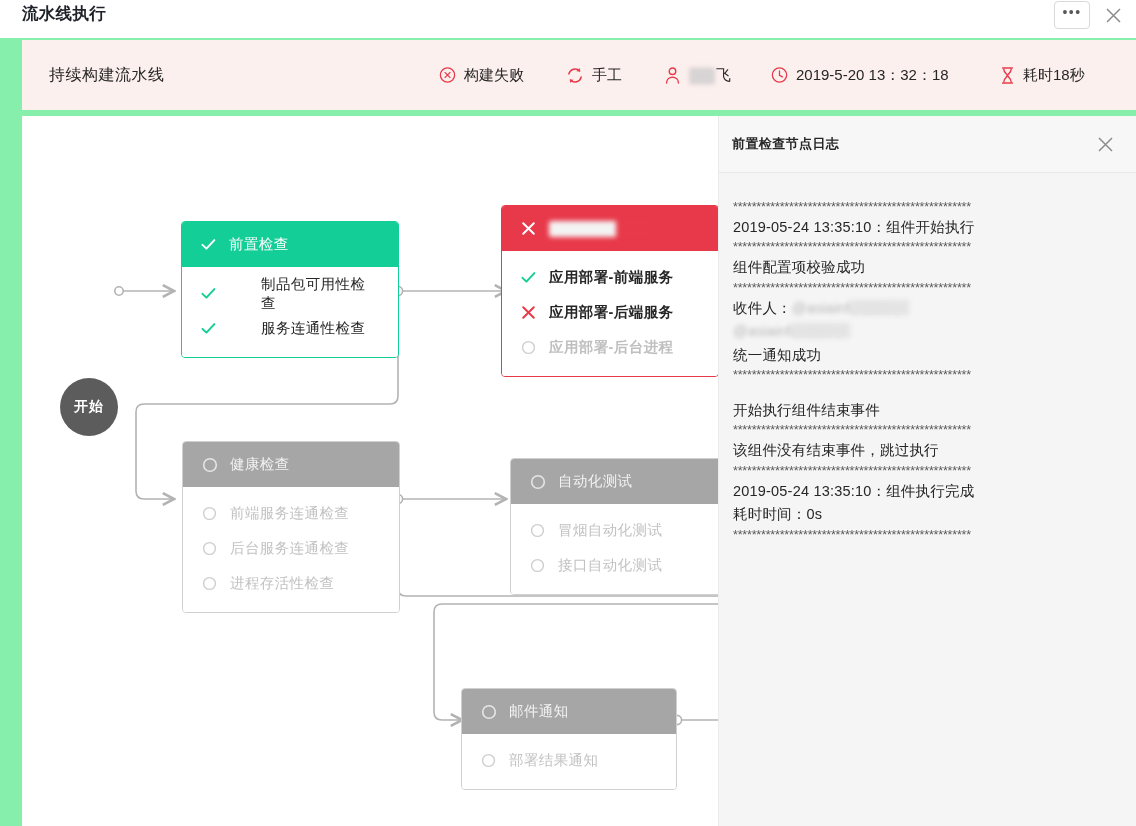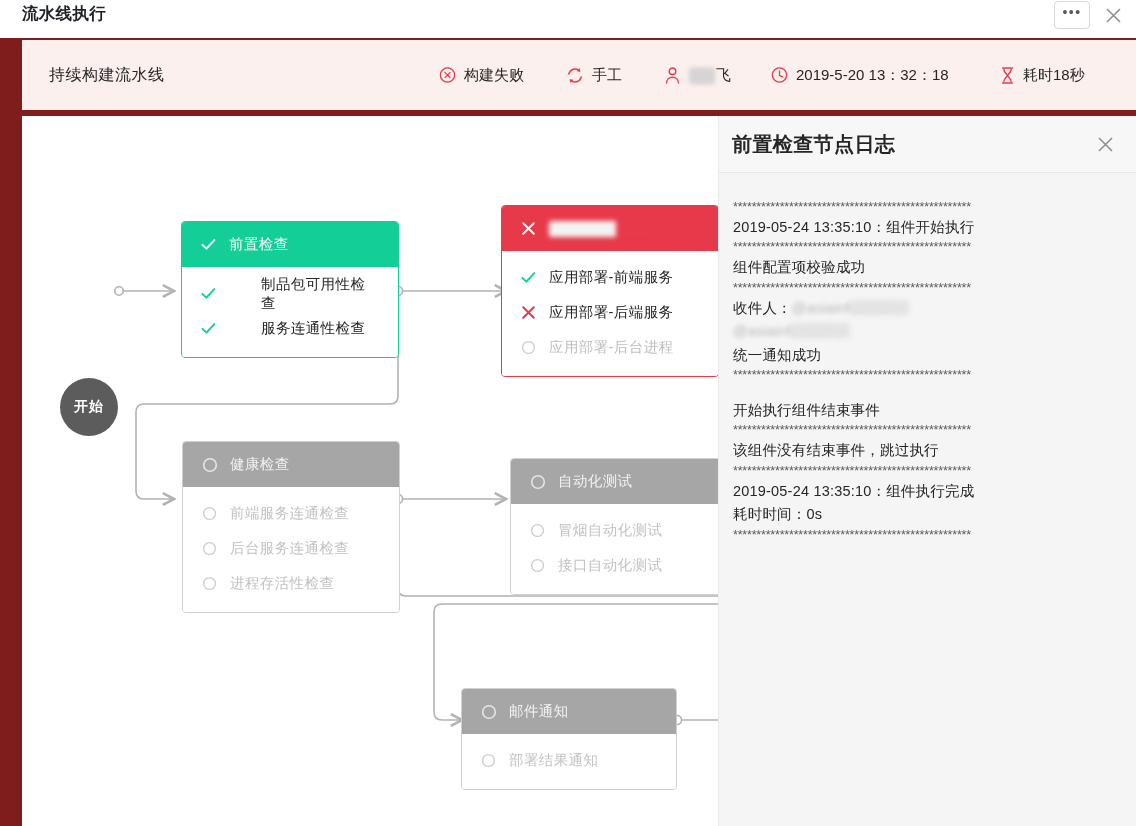--- a/index.html
+++ b/index.html
@@ -2,21 +2,21 @@
 <html><head>
 <meta charset="utf-8">
 <style>
   * { box-sizing: border-box; margin: 0; padding: 0; }
   html, body {
     width: 1136px; height: 826px;
     background: #ffffff;
     font-family: "Liberation Sans", "DejaVu Sans", sans-serif;
     overflow: hidden;
   }
-  .app { position: relative; width: 1136px; height: 826px; background: #7f1d1d; }
+  .app { position: relative; width: 1136px; height: 826px; background: #86efac; }
 
   
   .titlebar {
     position: absolute; left: 0; top: 0; width: 1136px; height: 38px;
     background: #ffffff;
   }
   .titlebar-text {
     position: absolute; left: 22px; top: 3px;
     font-size: 16.5px; font-weight: bold; color: #1f2329; letter-spacing: .3px;
   }
@@ -98,21 +98,21 @@
 
   
   .node.green { border: 1px solid #13ce96; }
   .node.green .node-head { background: #13ce96; color: #ffffff; }
   .node.green .node-body { border-top: none; }
   .node.green .node-row { color: #262626; gap: 44px; }
 
   
   .node.red { border: 1px solid #e8394a; }
   .node.red .node-head { background: #e8394a; color: #ffffff; }
-  .node.red .node-row { color: #262626; }
+  .node.red .node-row { color: #262626; font-weight: bold; }
   .node.red .node-row.skipped { color: #bfbfbf; }
 
   
   .node.gray { border: 1px solid #d0d0d0; margin-top: 25px; }
   .node.gray .node-head { background: #a6a6a6; color: #f2f2f2; }
   .node.gray .node-row { color: #c2c2c2; }
 
   .icon-chk, .icon-x, .icon-circle { width: 17px; height: 17px; flex: 0 0 17px;
      display:flex; align-items:center; justify-content:center; }
 
@@ -129,21 +129,21 @@
   .logpanel {
     position: absolute; left: 718px; top: 116px; width: 418px; height: 710px;
     background: #f5f5f5; border-left: 1px solid #ebebeb;
   }
   .log-head {
     position: relative; height: 57px; background: #f7f7f7;
     border-bottom: 1px solid #e8e8e8;
     display: flex; align-items: center;
   }
   .log-title {
-    margin-left: 13px; font-size: 20px; font-weight: bold; color: #262626;
+    margin-left: 13px; font-size: 13px; font-weight: bold; color: #262626;
     letter-spacing: .4px;
   }
   .log-close {
     position: absolute; right: 20px; top: 50%; transform: translateY(-50%);
     width: 22px; height: 22px; cursor: pointer;
     display: flex; align-items: center; justify-content: center;
   }
   .log-close svg { stroke: #8c8c8c; }
   .log-body {
     padding: 26px 14px 10px 14px; height: 653px; overflow-y: auto;

